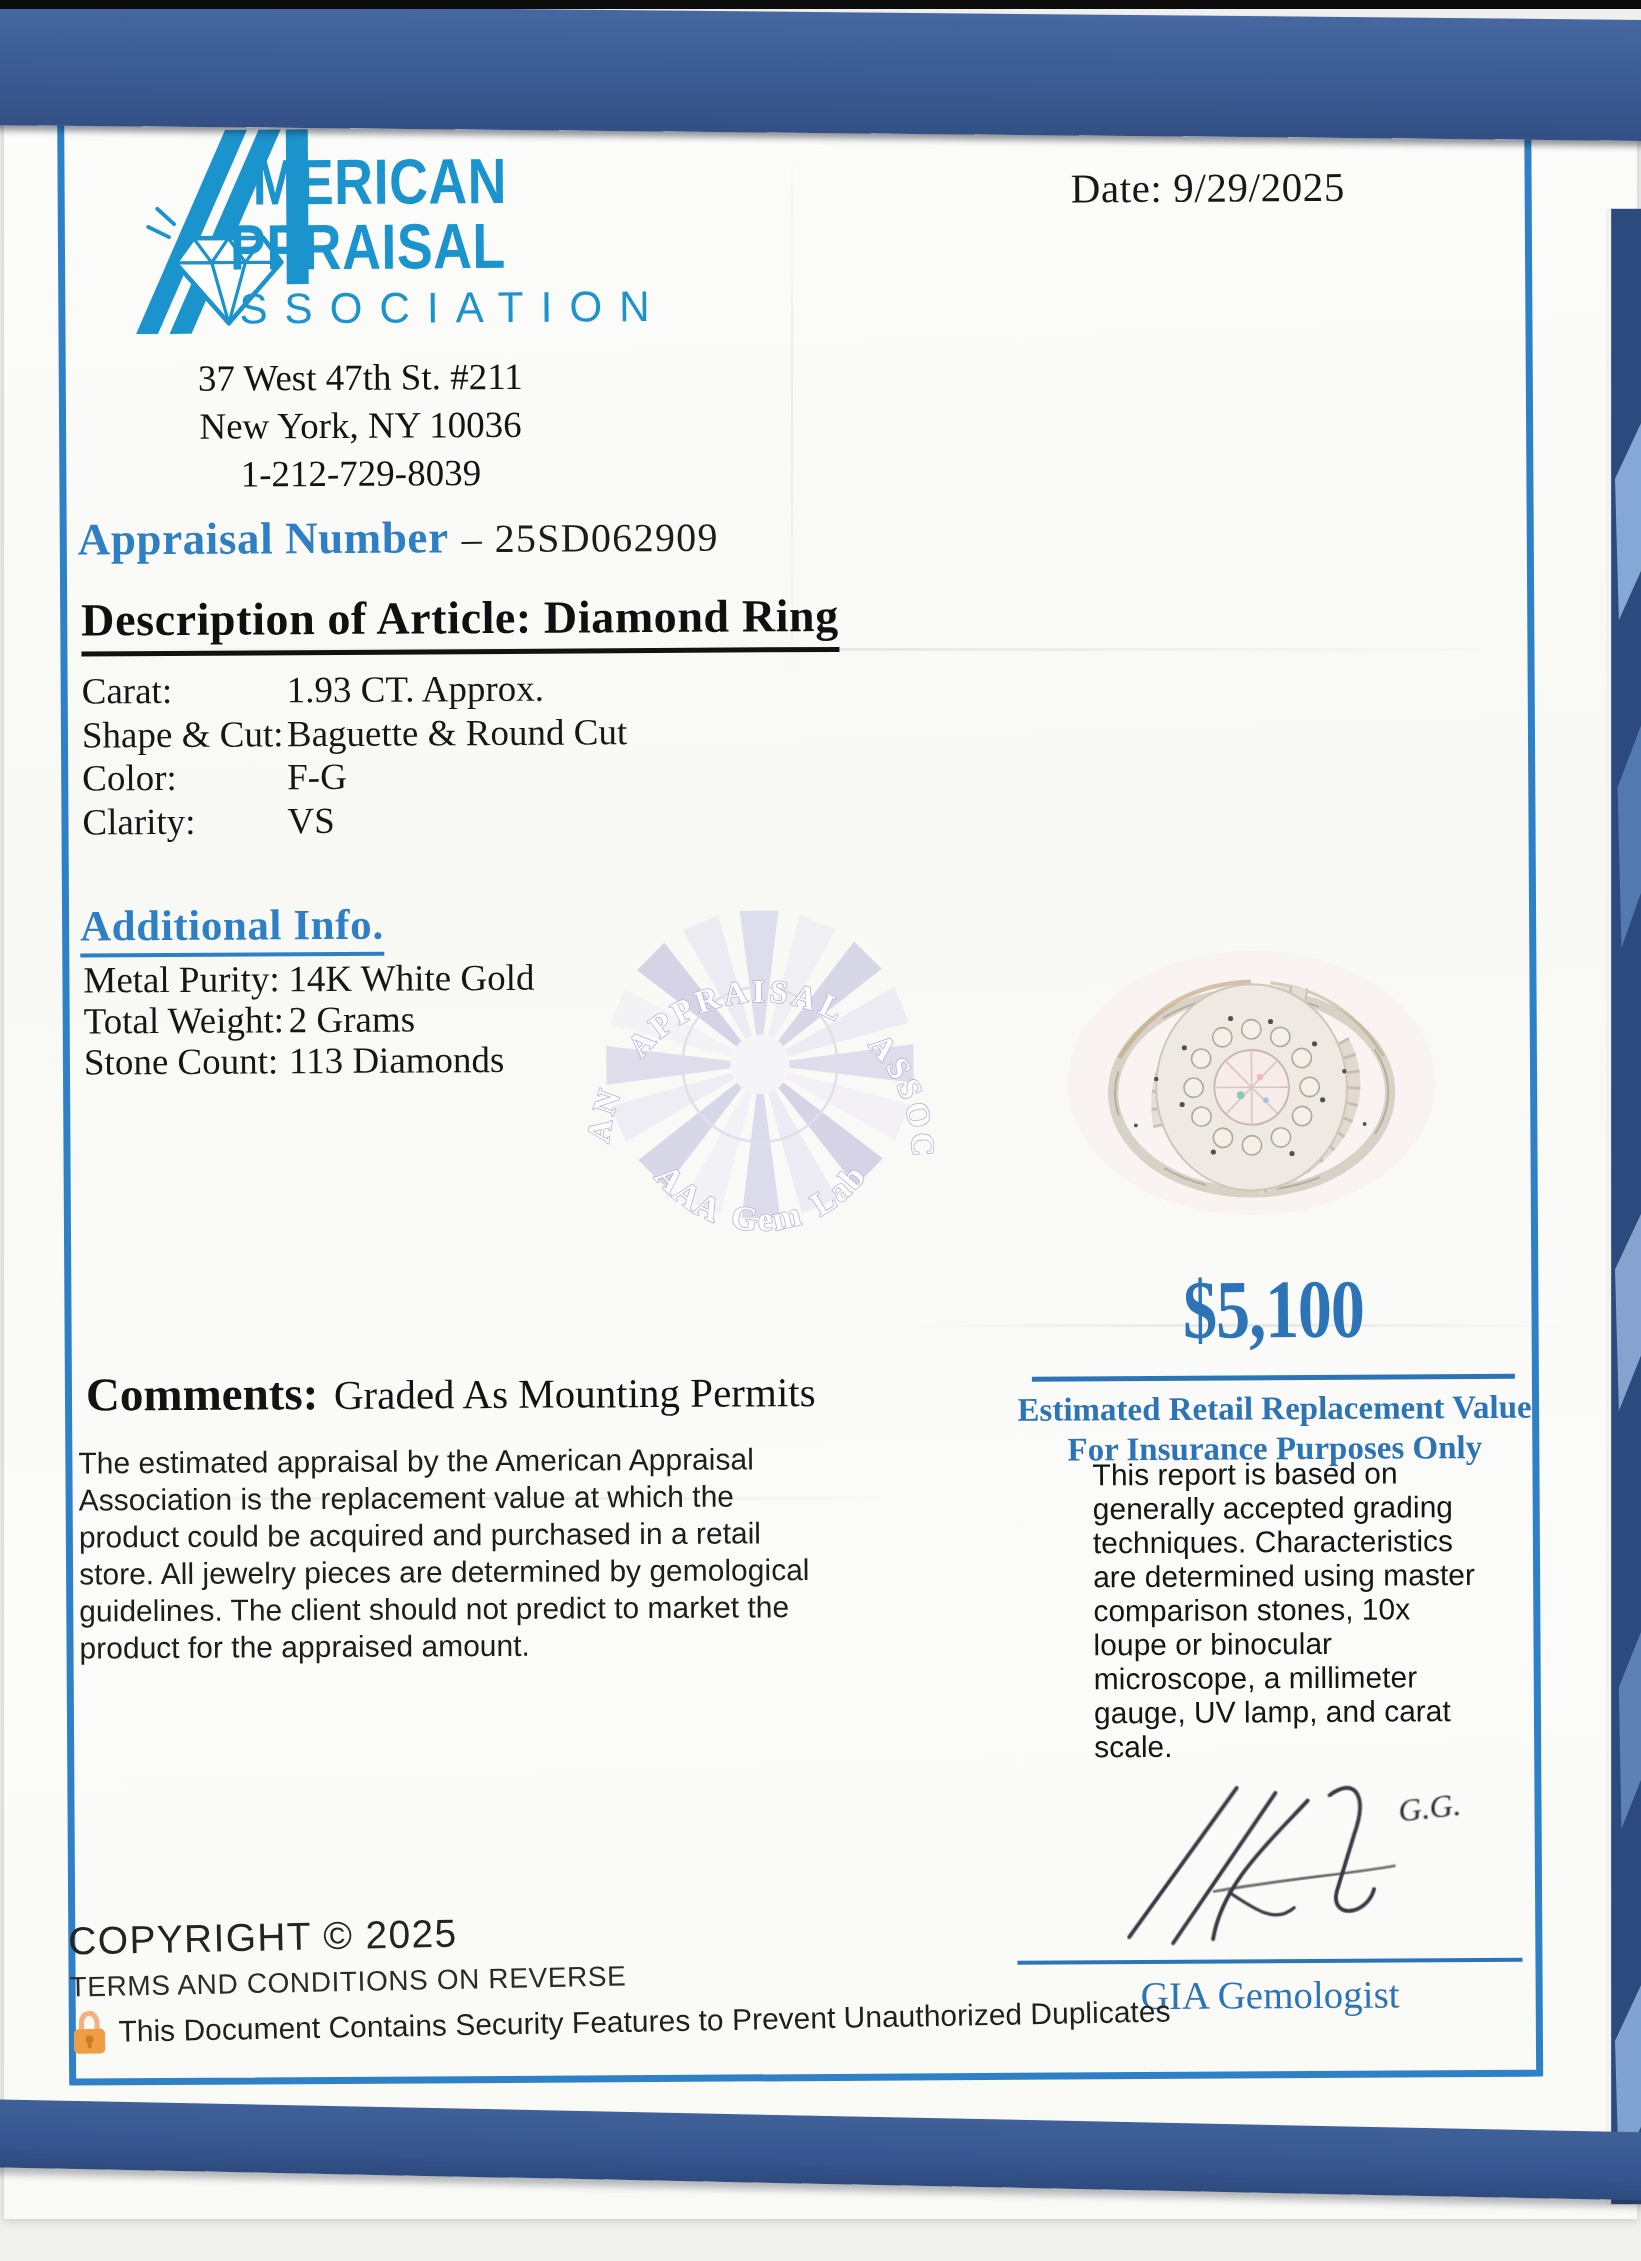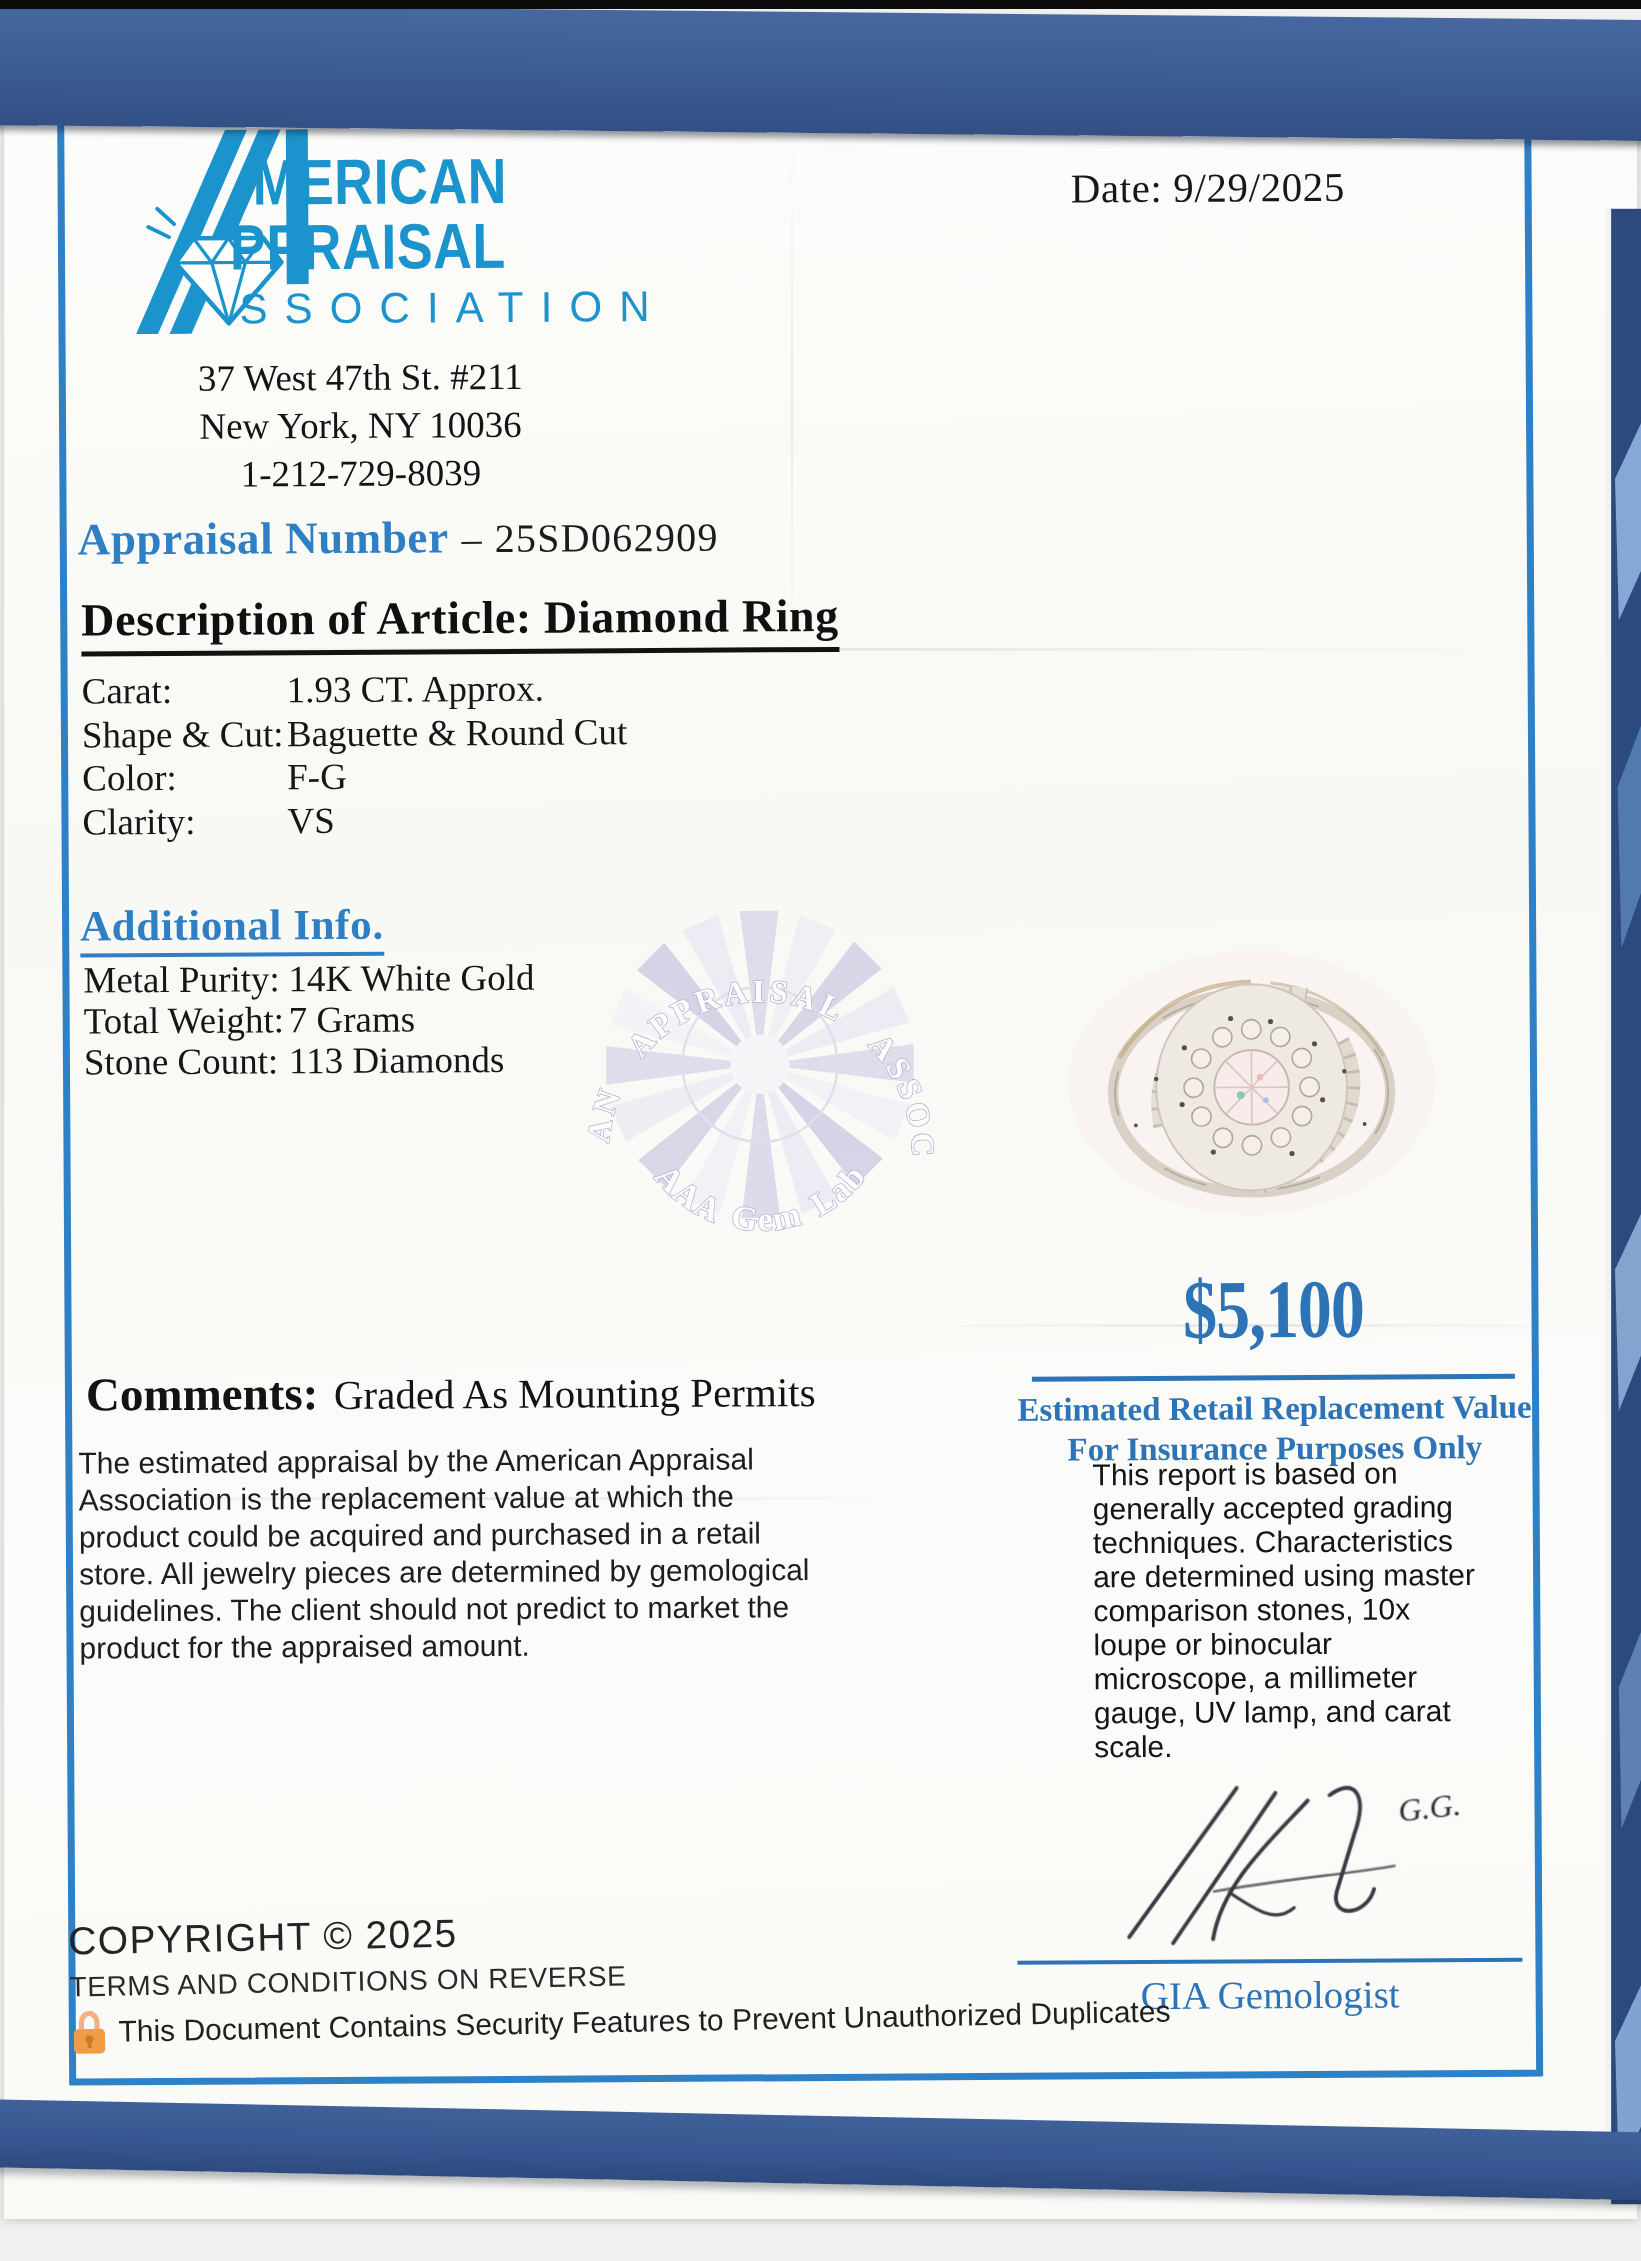--- a/index.html
+++ b/index.html
@@ -192,21 +192,21 @@
   </div>
 
   <div class="abs serif" id="addinfo-heading">Additional Info.</div>
 
   <div class="abs serif spec-row info-y0">
     <span class="lbl">Metal Purity:</span>
     <span class="val">14K White Gold</span>
   </div>
   <div class="abs serif spec-row info-y1">
     <span class="lbl">Total Weight:</span>
-    <span class="val">7 Grams</span>
+    <span class="val">2 Grams</span>
   </div>
   <div class="abs serif spec-row info-y2">
     <span class="lbl">Stone Count:</span>
     <span class="val">113 Diamonds</span>
   </div>
 
   <svg class="abs" id="seal" width="426" height="426" viewBox="0 0 660 660">
     <defs>
       <path id="arcTop" d="M 95 468 A 235 235 0 1 1 565 468"></path>
       <path id="arcBottom" d="M 168 508 A 205 205 0 0 0 492 508"></path>

